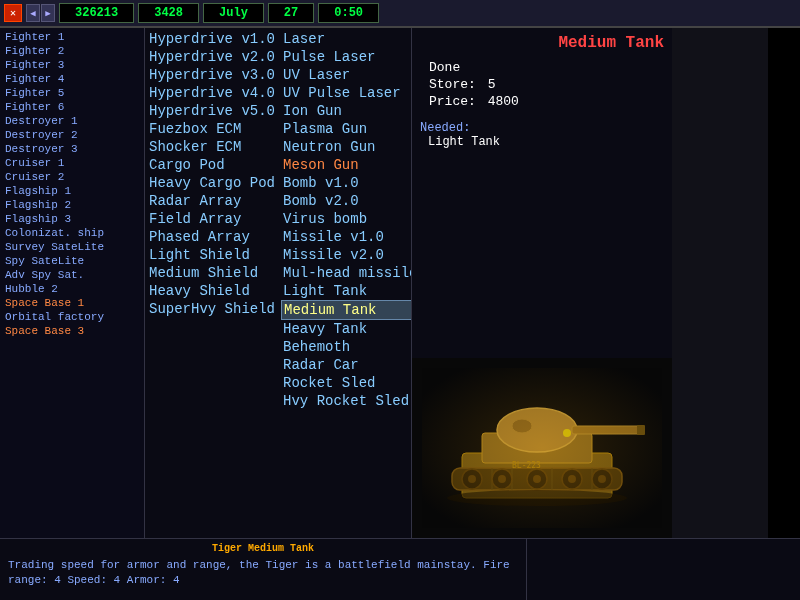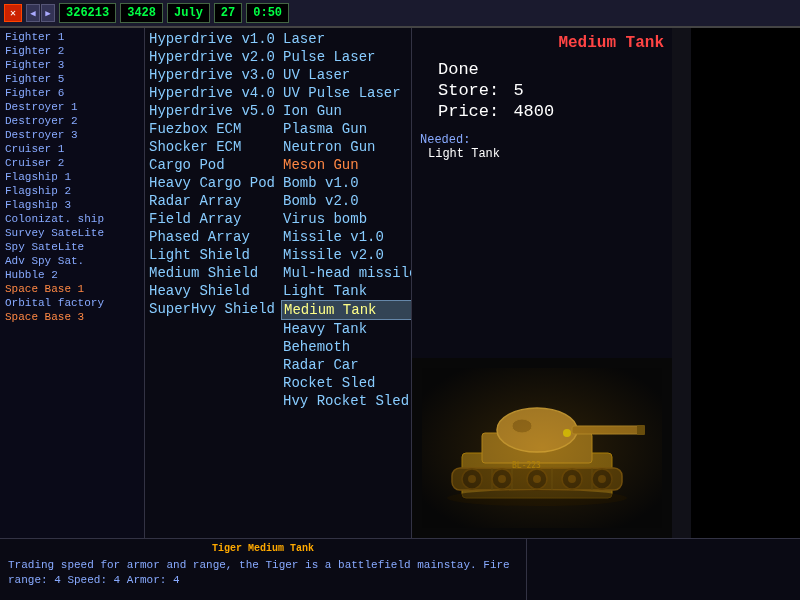--- a/index.html
+++ b/index.html
@@ -31,29 +31,29 @@
       display: flex; align-items: center; justify-content: center;
       color: #fff; font-size: 10px; font-weight: bold;
       cursor: pointer;
     }
     .tb-display {
       background: #000;
       border: 1px solid #446644;
       color: #00ff44;
       font-size: 12px;
       font-weight: bold;
-      padding: 1px 6px;
+      padding: 1px 15px;
       height: 20px;
       display: flex; align-items: center;
     }
 
     
     #main {
       display: flex;
-      width: 691px;
+      width: 768px;
       height: 510px;
       background: #111118;
     }
 
     
     #left-panel {
       width: 145px;
       background: #0a0a18;
       border-right: 1px solid #334;
       padding: 2px;
@@ -108,22 +108,22 @@
     }
     #item-title {
       color: #ff4444;
       font-size: 16px;
       font-weight: bold;
       text-align: right;
       margin-bottom: 8px;
     }
     .info-line {
       color: #88aaff;
-      font-size: 17px;
-      margin: 2px 18px;
+      font-size: 13px;
+      margin: 2px 9px;
     }
     .info-line span { color: #ffffff; }
     #needed-label {
       color: #88aaff;
       font-size: 12px;
       margin-top: 10px;
     }
     #needed-value {
       color: #ffffff;
       font-size: 12px;
@@ -206,20 +206,21 @@
     <span>0:50</span>
   </div>
 </div>
 
 <div id="main">
 
   <div id="left-panel">
   <div class="ship-item">Fighter 1</div>
       <div class="ship-item">Fighter 2</div>
       <div class="ship-item">Fighter 3</div>
+      <div class="ship-item">Fighter 4</div>
       <div class="ship-item">Fighter 5</div>
       <div class="ship-item">Fighter 6</div>
       <div class="ship-item">Destroyer 1</div>
       <div class="ship-item">Destroyer 2</div>
       <div class="ship-item">Destroyer 3</div>
       <div class="ship-item">Cruiser 1</div>
       <div class="ship-item">Cruiser 2</div>
       <div class="ship-item">Flagship 1</div>
       <div class="ship-item">Flagship 2</div>
       <div class="ship-item">Flagship 3</div>

